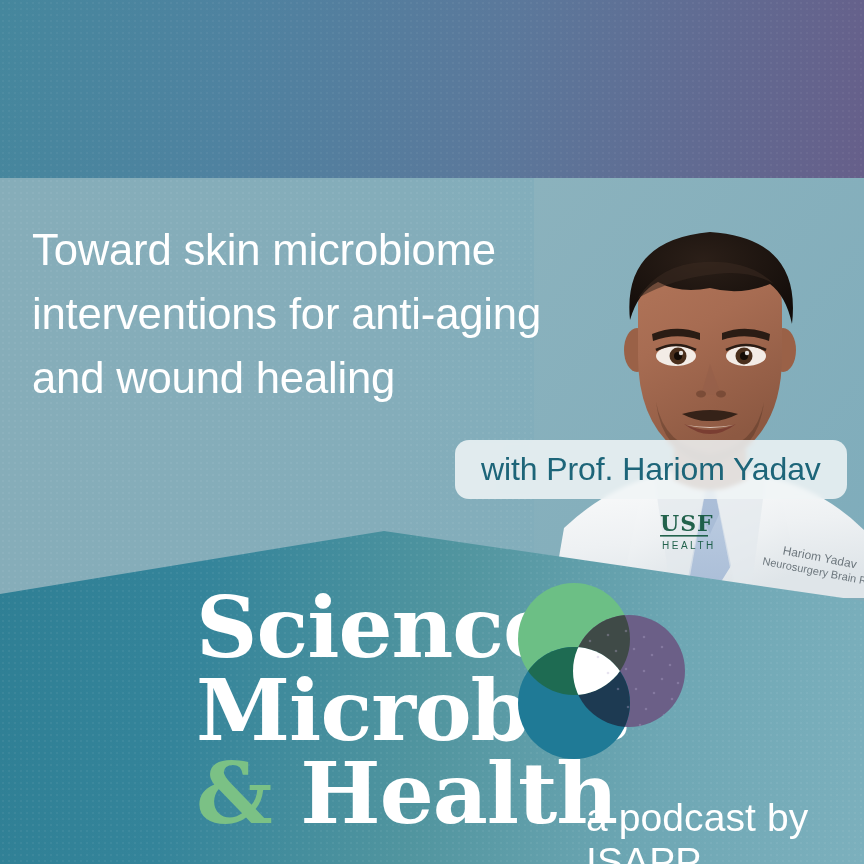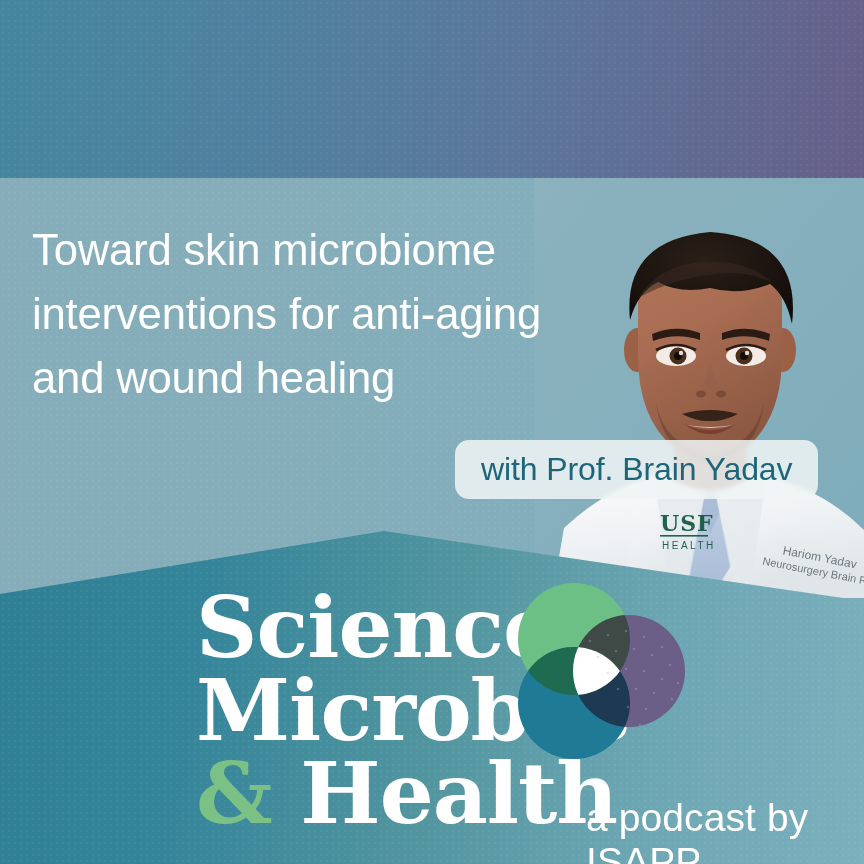--- a/index.html
+++ b/index.html
@@ -223,21 +223,21 @@
         <text x="228" y="398" font-family="Liberation Sans, sans-serif" font-size="11" fill="#3e4a52">Neurosurgery Brain Repair</text>
       </g>
 
       <rect x="0" y="0" width="352" height="420" fill="none"></rect>
     </svg>
   </div>
 
   <div class="episode-title">Toward skin microbiome interventions for anti-aging and wound healing</div>
 
   <div class="guest-pill">
-    <span>with Prof. Brain Yadav</span>
+    <span>with Prof. Hariom Yadav</span>
   </div>
 
   <div class="bottom-band"></div>
 
   <div class="wordmark wm-science">Science,</div>
   <div class="wordmark wm-micro">Microbes</div>
   <div class="wordmark wm-health"><span class="amp">&amp;</span>&nbsp;<span>Health</span></div>
   <div class="byline">a podcast by ISAPP</div>
 
   <svg class="venn" viewBox="0 0 176 176">

